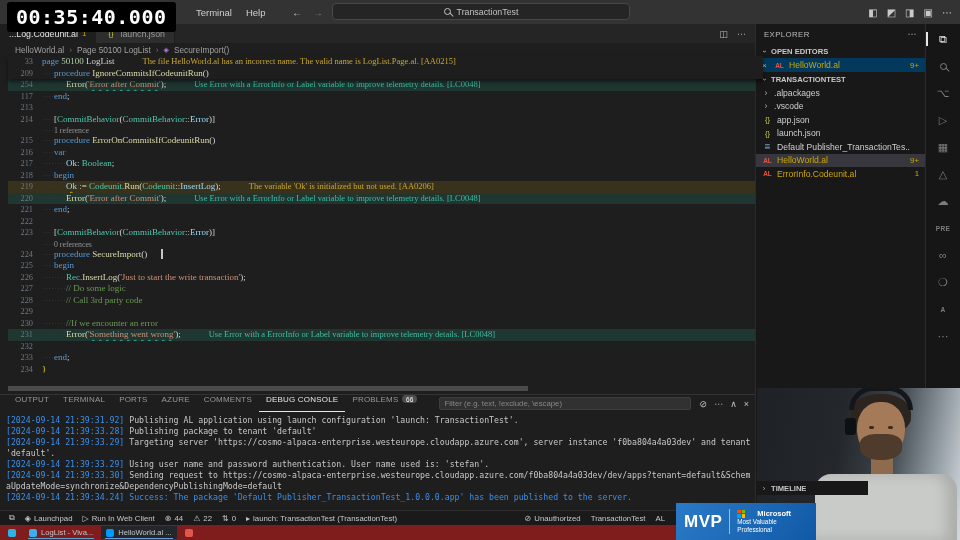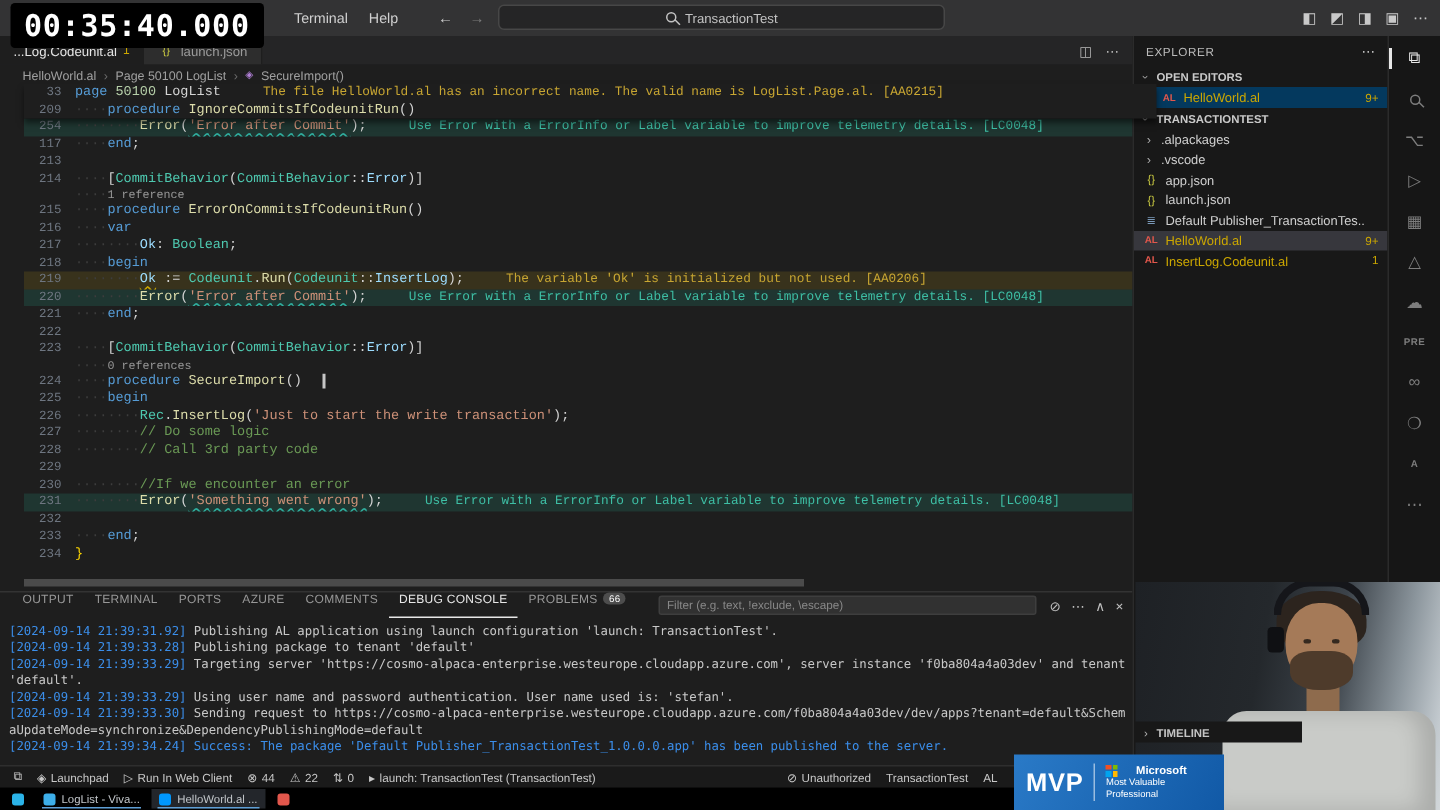--- a/index.html
+++ b/index.html
@@ -23,21 +23,21 @@
 .tab.active{background:#1e1e1e;color:#e4e4e4}
 .tab-badge{color:#cca700;font-size:8px}
 .tab-actions{margin-left:auto;display:flex;gap:9px;align-items:center;padding-right:9px;color:#b9b9b9;font-size:9px}
 
 
 .breadcrumb{position:absolute;top:43px;left:0;width:755px;height:13px;display:flex;align-items:center;gap:5px;padding-left:15px;font-size:8.3px;color:#a0a0a0;background:#1e1e1e}
 .bc-sep{color:#6a6a6a}
 .bc-method{color:#b180d7;font-size:7px}
 
 
-.editor{position:absolute;top:56px;left:16px;width:755px;height:338px;background:#1e1e1e;font-family:Liberation Mono, monospace;font-size:9px}
+.editor{position:absolute;top:56px;left:8px;width:755px;height:338px;background:#1e1e1e;font-family:Liberation Serif, serif;font-size:9px}
 .sticky{position:relative;z-index:2;background:#1e1e1e;box-shadow:0 3px 4px rgba(0,0,0,.5)}
 .row{display:flex;height:11.5px;line-height:11.5px;white-space:pre}
 .row.lens{height:10px;line-height:10px}
 .gutter{flex:none;width:34px;text-align:right;padding-right:9px;color:#6e7681;font-size:8.3px}
 .content{flex:1 1 auto;overflow:hidden}
 .hl-info{background:rgba(35,134,114,.23)}
 .hl-warn{background:rgba(158,128,20,.2)}
 .note{margin-left:28px;font-size:8.5px}
 .note-info{color:#3ebfa5}
 .note-warn{color:#c8a632}
@@ -95,21 +95,21 @@
 .mag::after{content:"";position:absolute;width:4.5px;height:1.3px;background:currentColor;transform:rotate(45deg);right:-3.5px;bottom:-1.5px}
 
 
 .statusbar{position:absolute;left:0;top:510px;width:960px;height:15px;background:#1a1a1a;border-top:1px solid #2e2e2e;display:flex;align-items:center;font-size:7.8px;color:#c8c8c8;z-index:10}
 .sb-left{display:flex;align-items:center;padding-left:4px}
 .sb-right{position:absolute;right:290px;display:flex}
 .sb-item{display:flex;align-items:center;gap:3px;padding:0 5px;height:15px}
 .sb-item .ic{font-size:8px}
 
 
-.taskbar{position:absolute;left:0;top:525px;width:960px;height:15px;background:#000000;display:flex;align-items:center;gap:3px;padding-left:3px;font-size:7.6px;color:#c2c6ca;z-index:10}
+.taskbar{position:absolute;left:0;top:525px;width:960px;height:15px;background:#7f1d1d;display:flex;align-items:center;gap:3px;padding-left:3px;font-size:7.6px;color:#c2c6ca;z-index:10}
 .tb-item{display:flex;align-items:center;gap:4px;height:13px;padding:0 5px;position:relative}
 .tb-item.open::after{content:"";position:absolute;left:4px;right:4px;bottom:0;height:1.5px;background:#5f9fd6}
 .tb-item.active{background:#23262b}
 .tb-ic{width:8px;height:8px;border-radius:2px;flex:none}
 
 
 .webcam{position:absolute;left:757px;top:388px;width:203px;height:152px;z-index:20;overflow:hidden;background:linear-gradient(100deg,#1e2125 0%,#24282c 40%,#3c434a 62%,#8b959c 82%,#c2c9ce 95%,#d3d8db 100%)}
 .neck{position:absolute;left:114px;top:66px;width:22px;height:24px;background:#8e6b4d}
 .shirt{position:absolute;left:58px;top:86px;width:142px;height:66px;background:#c9cbc8;border-radius:16px 16px 0 0;box-shadow:inset -10px 0 14px rgba(0,0,0,.15)}
 .hair{position:absolute;left:94px;top:6px;width:60px;height:40px;background:#2c241e;border-radius:48% 48% 40% 40%}
@@ -320,21 +320,21 @@
           <span class="fi doc">≣</span>
           <span class="label">Default Publisher_TransactionTes..</span>
         </div>
         <div class="file-row active warn">
           <span class="fi al">AL</span>
           <span class="label">HelloWorld.al</span>
           <span class="fbadge">9+</span>
         </div>
         <div class="file-row warn">
           <span class="fi al">AL</span>
-          <span class="label">InsertLog.Codeunit.al</span>
+          <span class="label">ErrorInfo.Codeunit.al</span>
           <span class="fbadge">1</span>
         </div>
       </div>
   </div>
 
   <div class="timeline">
     <span class="chev">›</span>
     <span>TIMELINE</span>
   </div>
 

